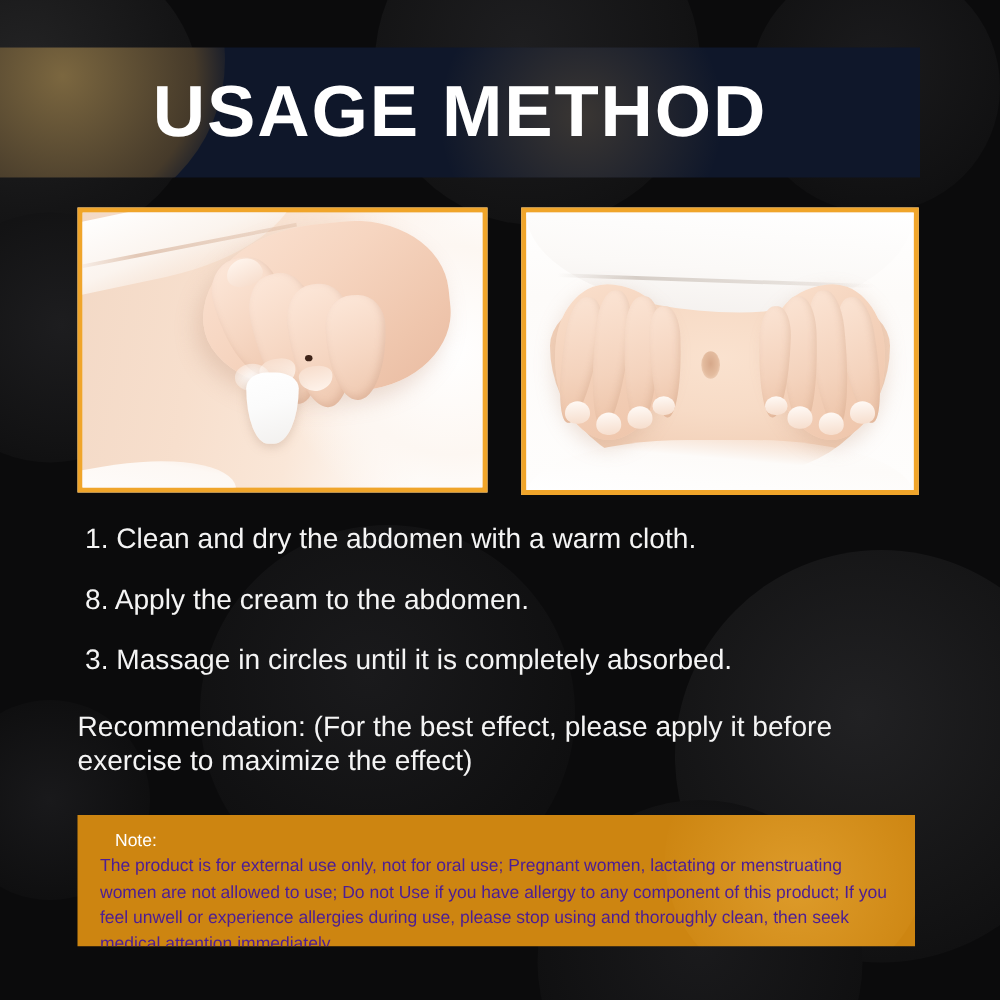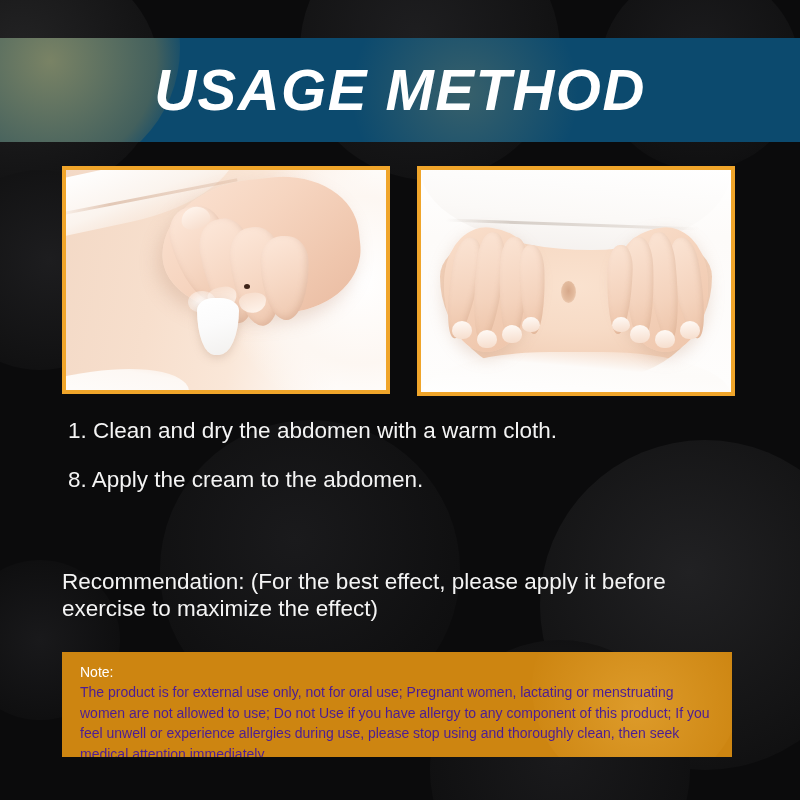--- a/index.html
+++ b/index.html
@@ -39,25 +39,24 @@
   .bk7 { left: 430px;  top: 640px;  width: 260px; height: 260px;
          background: radial-gradient(circle at 50% 45%, #1a1a1c 0%, #101011 70%, #0b0b0c 100%); }
   .bk8 { left: -40px;  top: 560px;  width: 160px; height: 160px;
          background: radial-gradient(circle at 50% 50%, #19191b 0%, #0f0f10 70%, #0b0b0c 100%); }
 
   
   .banner {
     position: absolute;
     left: 0;
     top: 38px;
-    width: 800px;
+    width: 736px;
     height: 104px;
-    background: #0c4a6e;
+    background: #0f172a;
     overflow: hidden;
-    font-style: italic;
   }
   .banner-glow {
     position: absolute;
     left: -80px;
     top: -120px;
     width: 260px;
     height: 260px;
     border-radius: 50%;
     background: radial-gradient(circle at 50% 55%, rgba(255,200,90,0.45) 0%, rgba(233,163,42,0.25) 55%, rgba(205,133,17,0) 72%);
   }
@@ -272,20 +271,21 @@
     height: 210px;
     border-radius: 50%;
     background: radial-gradient(circle at 50% 60%, rgba(255,202,96,0.32) 0%, rgba(205,133,17,0) 70%);
   }
   .note-title {
     position: relative;
     z-index: 2;
     color: #ffffff;
     font-size: 14px;
     line-height: 1.45;
+    margin-left: 12px;
   }
   .note-body {
     position: relative;
     z-index: 2;
     color: #4c1d95;
     font-size: 14px;
     line-height: 1.47;
   }
 </style>
 </head>
@@ -353,20 +353,21 @@
       <div class="r-nail rnr1"></div>
       <div class="r-nail rnr2"></div>
       <div class="r-nail rnr3"></div>
       <div class="r-nail rnr4"></div>
     </div>
   </div>
 
   <div class="steps">
     <div class="step">1. Clean and dry the abdomen with a warm cloth.</div>
     <div class="step">8. Apply the cream to the abdomen.</div>
+    <div class="step">3. Massage in circles until it is completely absorbed.</div>
   </div>
 
   <div class="recommendation">Recommendation: (For the best effect, please apply it before exercise to maximize the effect)</div>
 
   <div class="note-box">
     <div class="note-glow"></div>
     <div class="note-title">Note:</div>
     <div class="note-body">The product is for external use only, not for oral use; Pregnant women, lactating or menstruating women are not allowed to use; Do not Use if you have allergy to any component of this product; If you feel unwell or experience allergies during use, please stop using and thoroughly clean, then seek medical attention immediately.</div>
   </div>
 

